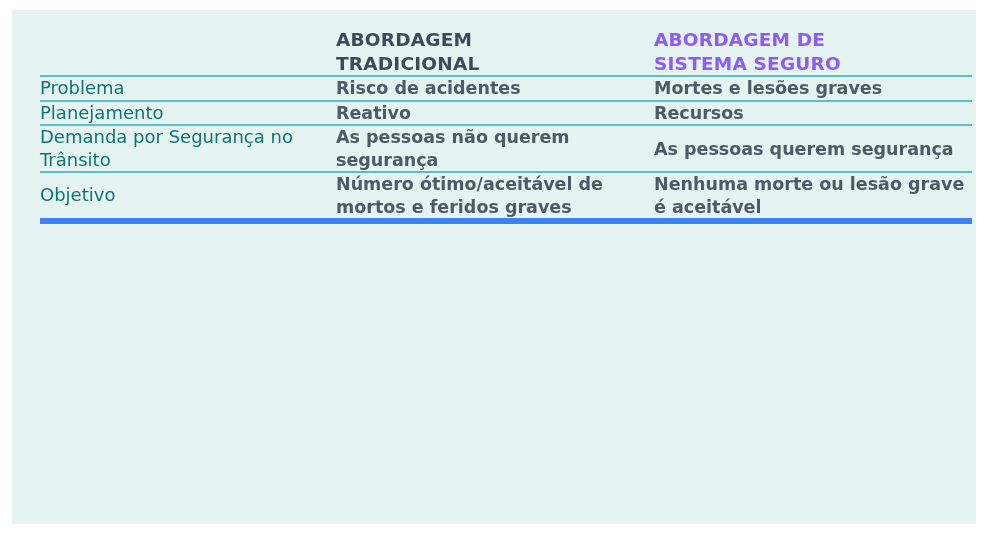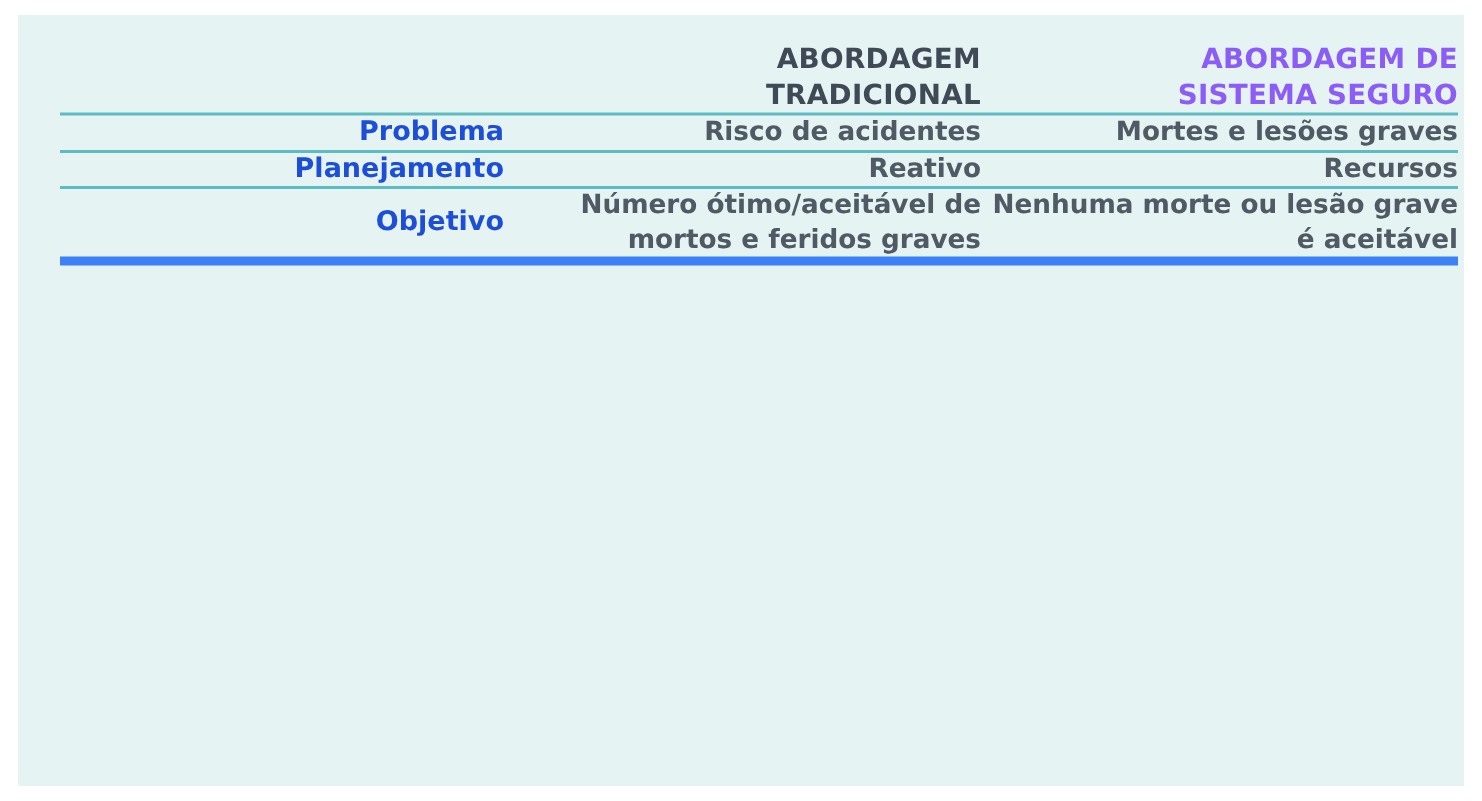--- a/index.html
+++ b/index.html
@@ -38,21 +38,21 @@
     table-layout: fixed;
   }
   table.compare col.c0 { width: 296px; }
   table.compare col.c1 { width: 318px; }
   table.compare col.c2 { width: 318px; }
 
   table.compare th,
   table.compare td {
     padding: 0;
     vertical-align: middle;
-    text-align: right;
+    text-align: left;
   }
 
   
   .hdr-cell {
     padding: 12px 6px 14px 6px;
     font-size: 18.5px;
     font-weight: bold;
     line-height: 1.28;
     letter-spacing: 0.2px;
   }
@@ -65,22 +65,22 @@
   }
 
   
   tbody tr {
     border-top: 2px solid #5bbcc4;
   }
   tbody tr:last-child {
     border-bottom: 6px solid #3b82f6;
   }
   .row-label {
-    color: #1d4ed8;
-    font-weight: bold;
+    color: #0f766e;
+    font-weight: normal;
     font-size: 18px;
     line-height: 1.25;
     padding: 13px 10px 13px 10px;
   }
   .cell-text {
     color: #4f5a64;
     font-size: 17.5px;
     line-height: 1.28;
     padding: 13px 12px 13px 12px;
     font-weight: bold;
@@ -116,20 +116,25 @@
           <td class="row-label">Problema</td>
           <td class="cell-text">Risco de acidentes</td>
           <td class="cell-text">Mortes e lesões graves</td>
         </tr>
         <tr>
           <td class="row-label">Planejamento</td>
           <td class="cell-text">Reativo</td>
           <td class="cell-text">Recursos</td>
         </tr>
         <tr>
+          <td class="row-label">Demanda por Segurança no Trânsito</td>
+          <td class="cell-text">As pessoas não querem segurança</td>
+          <td class="cell-text">As pessoas querem segurança</td>
+        </tr>
+        <tr>
           <td class="row-label">Objetivo</td>
           <td class="cell-text">Número ótimo/aceitável de mortos e feridos graves</td>
           <td class="cell-text">Nenhuma morte ou lesão grave é aceitável</td>
         </tr>
       </tbody>
     </table>
 
   </div>
 </div>
 

